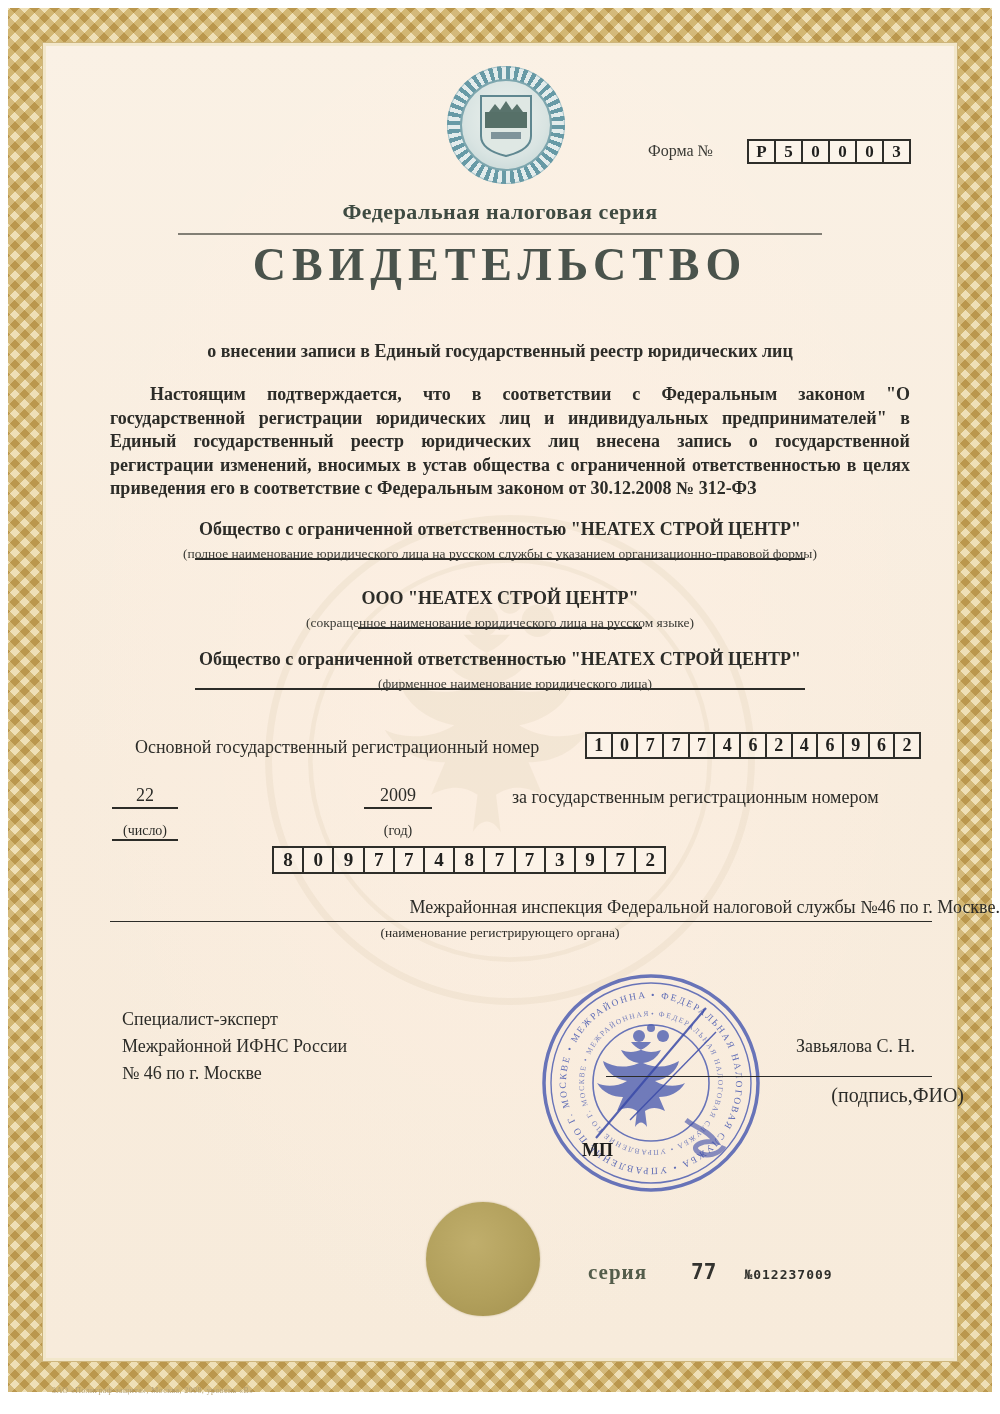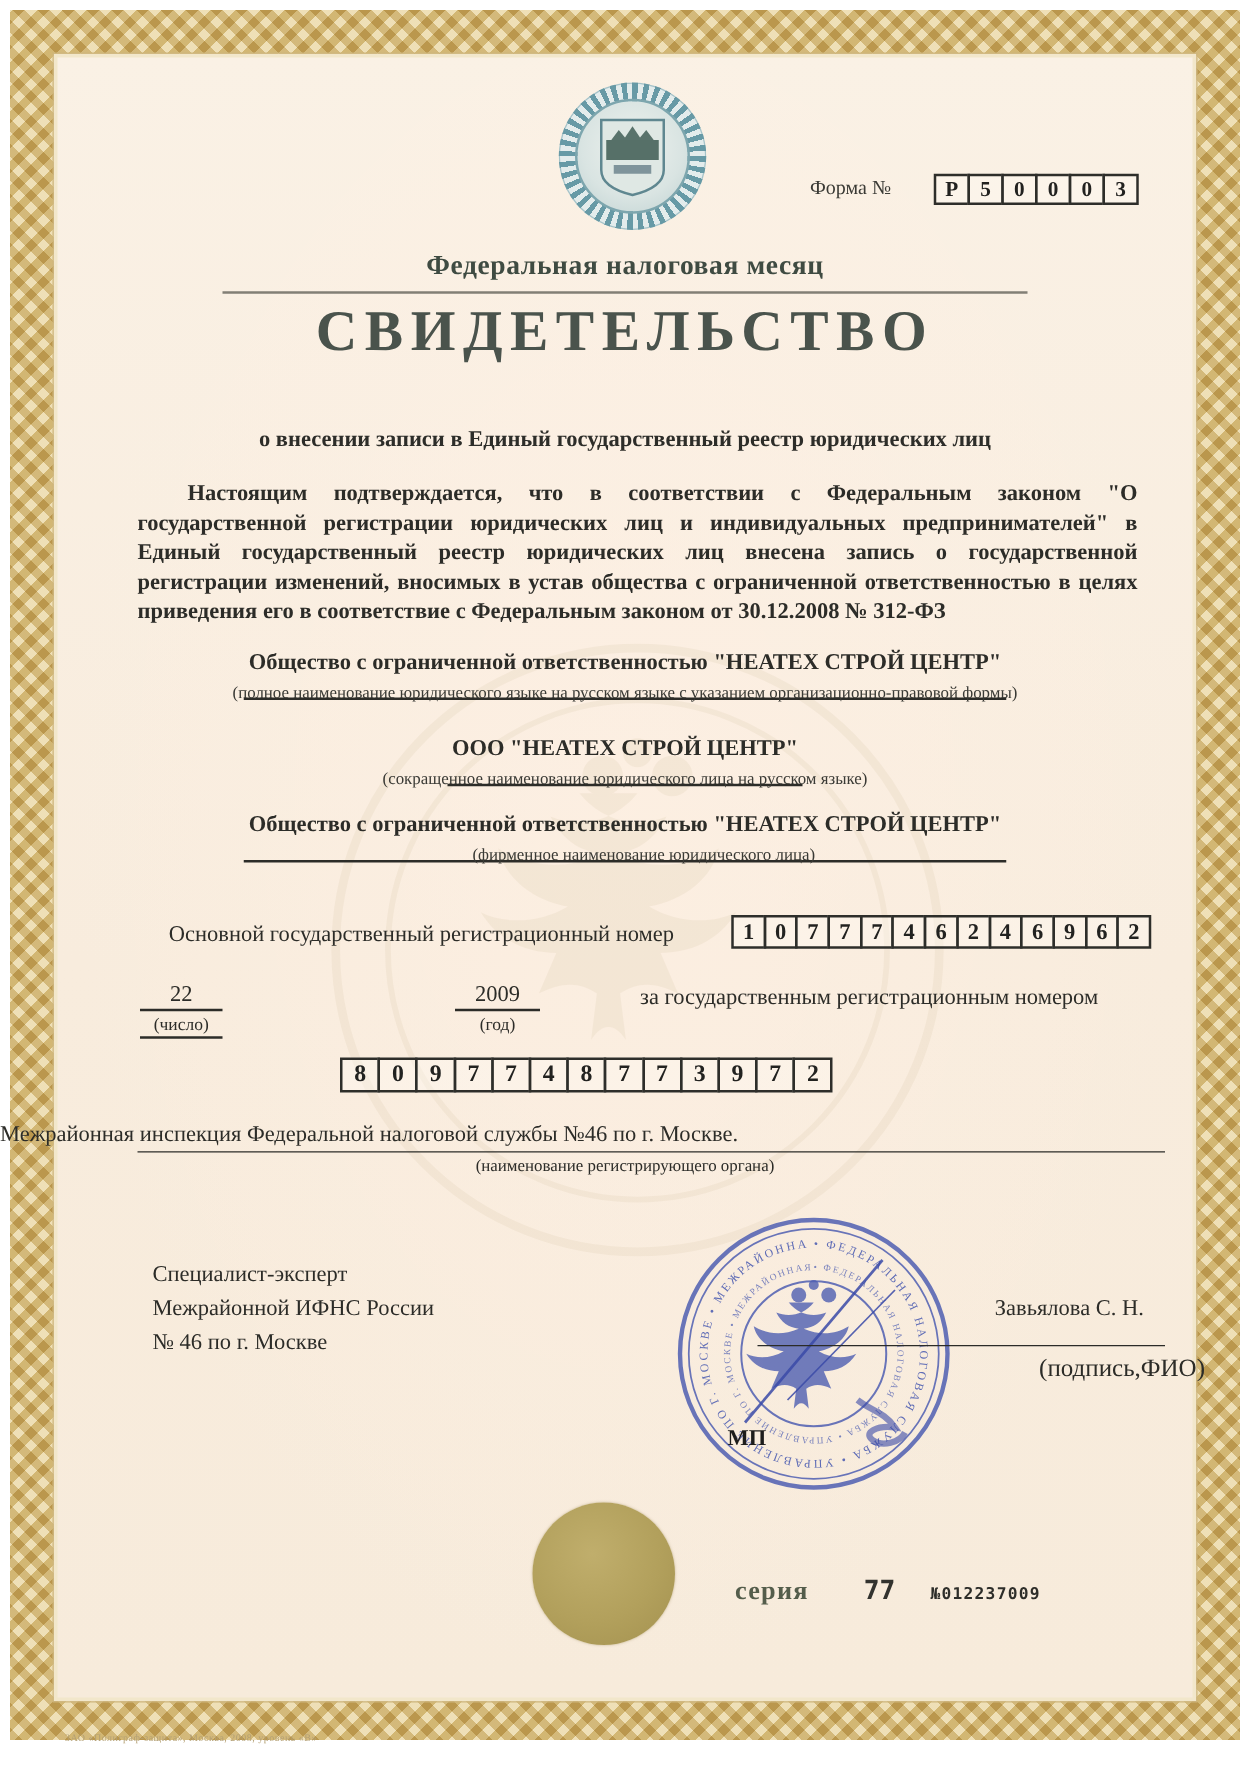--- a/index.html
+++ b/index.html
@@ -68,31 +68,31 @@
   .name-row{left:0; width:100%; text-align:center;}
   .name-value{display:inline-block; font-size:18px; font-weight:bold; border-bottom:2px solid #2c2c28; padding:0 4px 18px;}
   .name-caption{left:0; width:100%; text-align:center; font-size:13.5px; color:#3a3a35;}
 
   .ogrn-label{left:135px; top:737px; font-size:18px;}
   .ogrn-cells{left:585px; top:732px;}
   .ogrn-cells .cell{width:27.7px; height:27px; font-size:18px;}
 
   .date-cell{text-align:center;}
   .date-value{font-size:18px; border-bottom:2px solid #2c2c28; padding:0 6px 1px; display:block;}
-  .date-caption{font-size:14px; display:block; padding-top:4px;}
+  .date-caption{font-size:14px; display:block; padding-top:14px;}
   .date-caption.ruled{border-bottom:2px solid #2c2c28;}
   .cell-day{left:112px; top:785px; width:66px;}
   .cell-month{left:196px; top:785px; width:152px;}
   .cell-year{left:364px; top:785px; width:68px;}
   .date-tail{left:512px; top:787px; font-size:18px;}
 
   .grn-cells{left:272px; top:846px;}
   .grn-cells .cell{width:32.2px; height:28px; font-size:19px;}
 
-  .authority-name{left:0; top:897px; width:100%; text-align:left; font-size:18px;}
+  .authority-name{left:0; top:897px; width:100%; text-align:right; font-size:18px;}
   .authority-rule{left:110px; top:921px; width:822px; border-top:1.5px solid #2c2c28; height:0;}
   .authority-caption{left:0; top:925px; width:100%; text-align:center; font-size:13.5px;}
 
   .sig-left{left:122px; top:1006px; font-size:18px; line-height:27px;}
   .stamp{left:538px; top:970px; width:226px; height:226px;}
   .sig-rule{left:606px; top:1076px; width:326px; border-top:1.6px solid #2b2b28; height:0; z-index:5;}
   .sig-name{left:768px; top:1036px; width:175px; text-align:center; font-size:18px;}
   .sig-caption{left:784px; top:1084px; width:180px; text-align:right; font-size:20px;}
   .mp-label{left:582px; top:1140px; font-size:18px; font-weight:bold; color:#1d1d1b; z-index:6;}
 
@@ -142,31 +142,31 @@
     <div class="abs form-label">Форма №</div>
     <div class="abs cells form-cells">
       <span class="cell">Р</span>
       <span class="cell">5</span>
       <span class="cell">0</span>
       <span class="cell">0</span>
       <span class="cell">0</span>
       <span class="cell">3</span>
     </div>
 
-    <div class="abs agency">Федеральная налоговая месяц</div>
+    <div class="abs agency">Федеральная налоговая серия</div>
     <div class="abs agency-rule"></div>
     <div class="abs doc-title">СВИДЕТЕЛЬСТВО</div>
     <div class="abs subtitle">о внесении записи в Единый государственный реестр юридических лиц</div>
 
     <div class="abs paragraph">Настоящим подтверждается, что в соответствии с Федеральным законом "О государственной регистрации юридических лиц и индивидуальных предпринимателей" в Единый государственный реестр юридических лиц внесена запись о государственной регистрации изменений, вносимых в устав общества с ограниченной ответственностью в целях приведения его в соответствие с Федеральным законом от 30.12.2008 № 312-ФЗ</div>
 
     <div class="abs name-row" style="top:519px;">
       <span class="name-value">Общество с ограниченной ответственностью "НЕАТЕХ СТРОЙ ЦЕНТР"</span>
     </div>
-    <div class="abs name-caption" style="top:546px;">(полное наименование юридического языке на русском языке с указанием организационно-правовой формы)</div>
+    <div class="abs name-caption" style="top:546px;">(полное наименование юридического лица на русском службы с указанием организационно-правовой формы)</div>
 
     <div class="abs name-row" style="top:588px;">
       <span class="name-value">ООО "НЕАТЕХ СТРОЙ ЦЕНТР"</span>
     </div>
     <div class="abs name-caption" style="top:615px;">(сокращенное наименование юридического лица на русском языке)</div>
 
     <div class="abs name-row" style="top:649px;">
       <span class="name-value">Общество с ограниченной ответственностью "НЕАТЕХ СТРОЙ ЦЕНТР"</span>
     </div>
     <div class="abs name-caption" style="top:676px;padding-left:15px;">(фирменное наименование юридического лица)</div>

